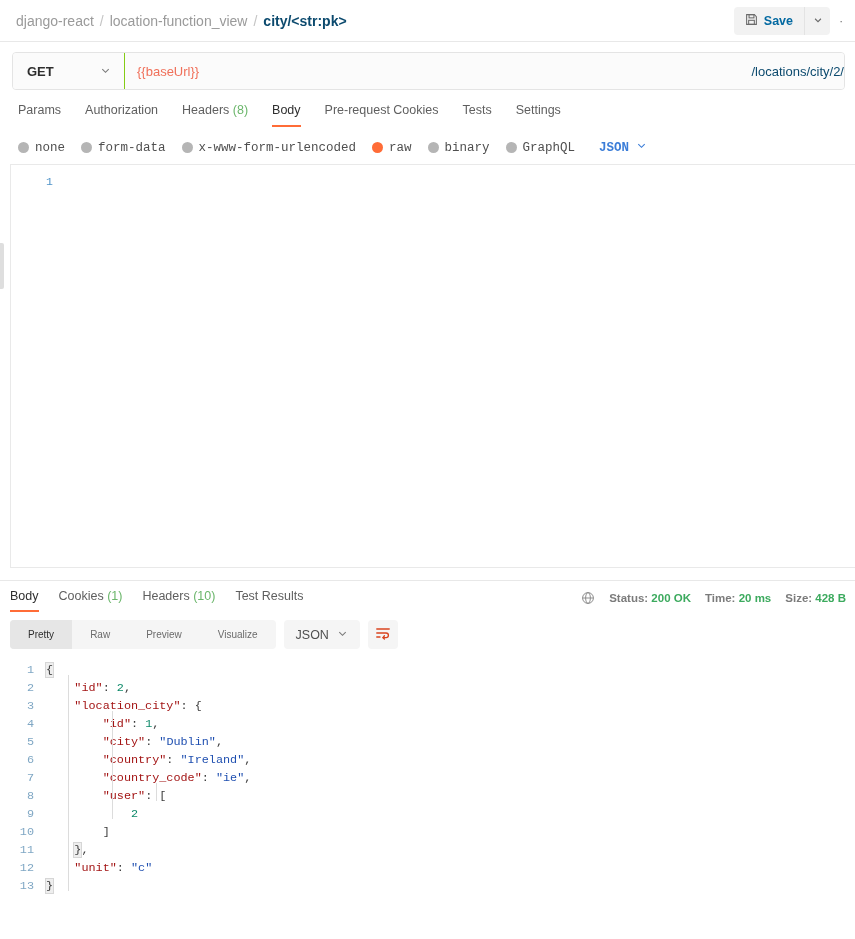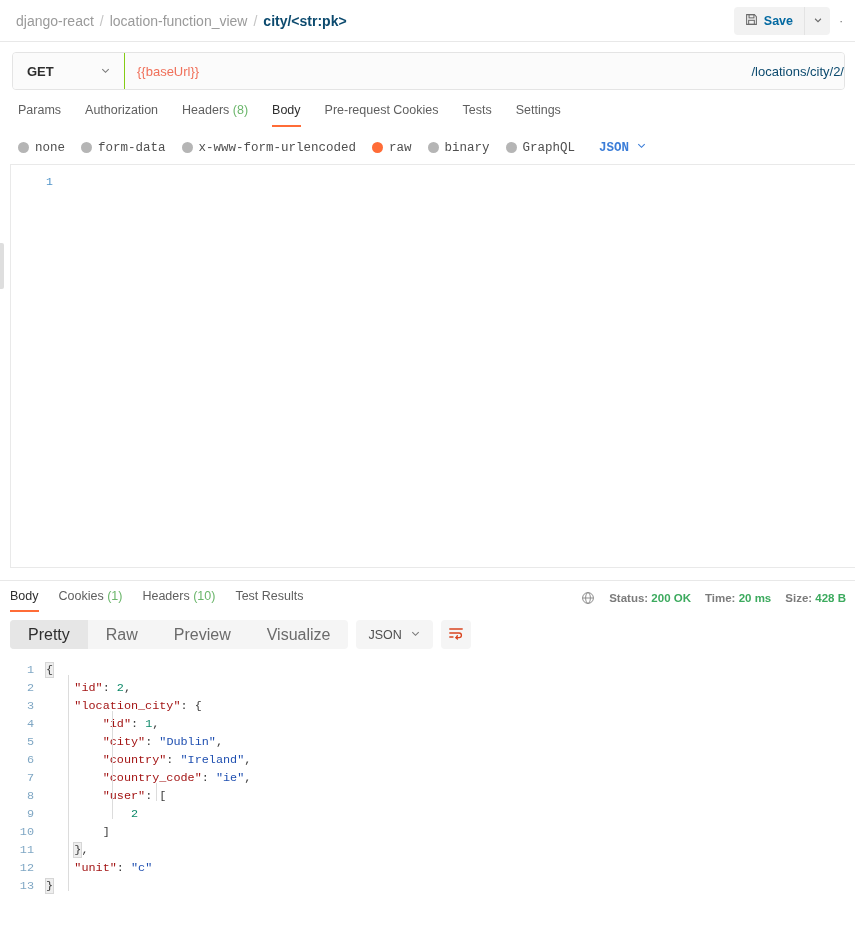--- a/index.html
+++ b/index.html
@@ -202,21 +202,21 @@
   .seg {
     display: flex;
     background: #f5f5f5;
     border-radius: 4px;
     height: 29px;
     overflow: hidden;
   }
   .seg-item {
     display: flex; align-items: center;
     padding: 0 18px;
-    font-size: 16px;
+    font-size: 10px;
     color: #6b6b6b;
     cursor: pointer;
   }
   .seg-item.active { background: #e6e6e6; color: #2e2e2e; }
   .fmt-sel {
     display: flex; align-items: center; gap: 8px;
     background: #f5f5f5;
     border-radius: 4px;
     height: 29px;
     padding: 0 12px;

